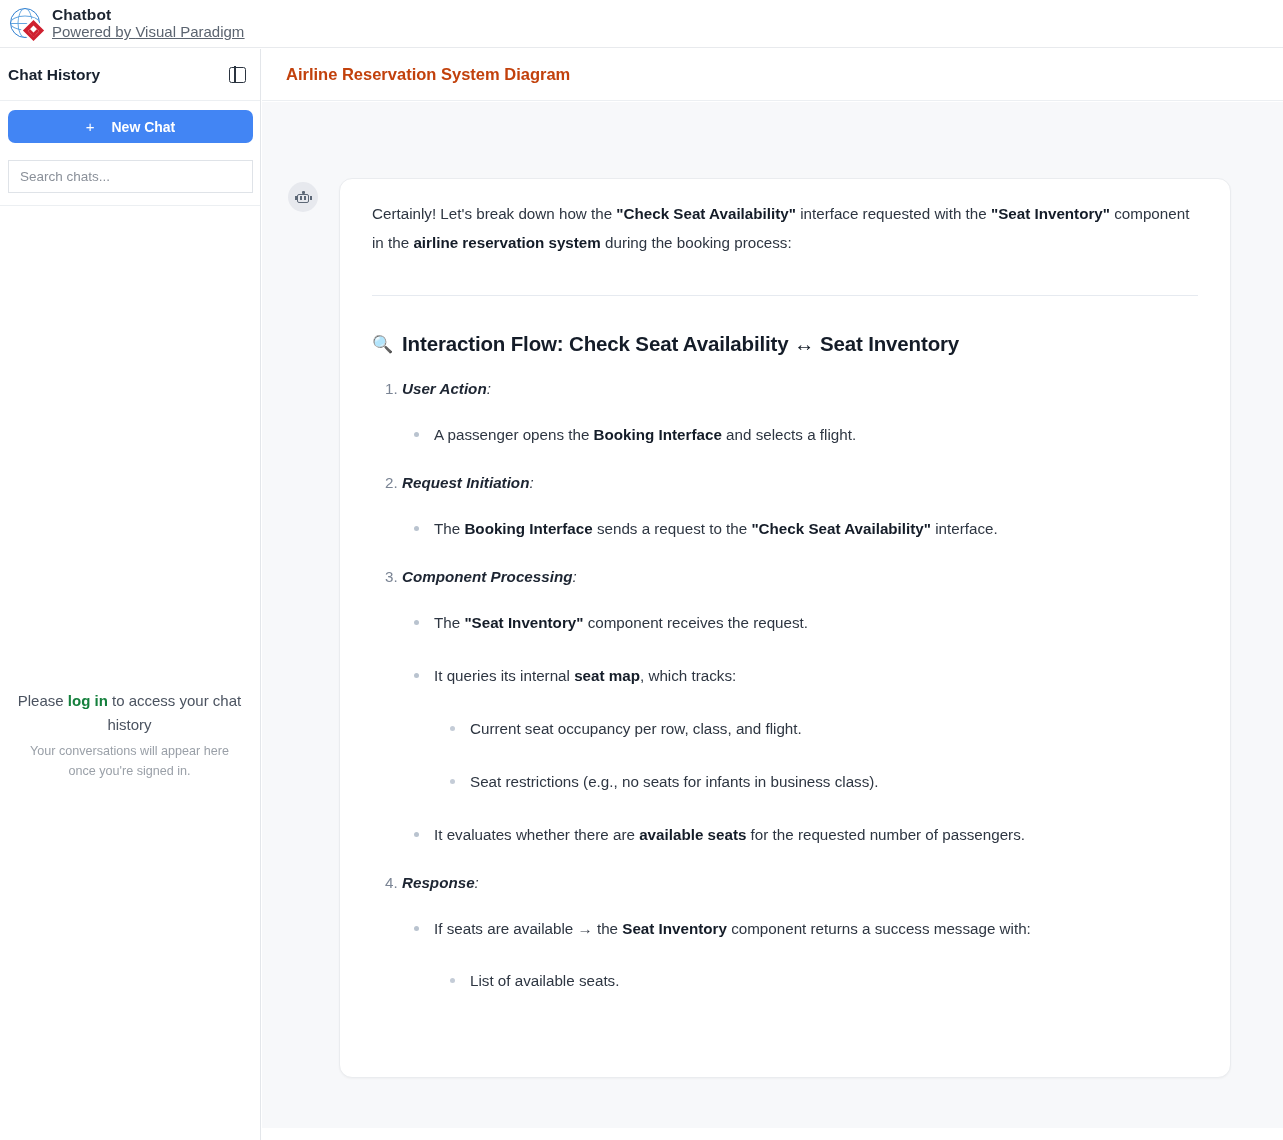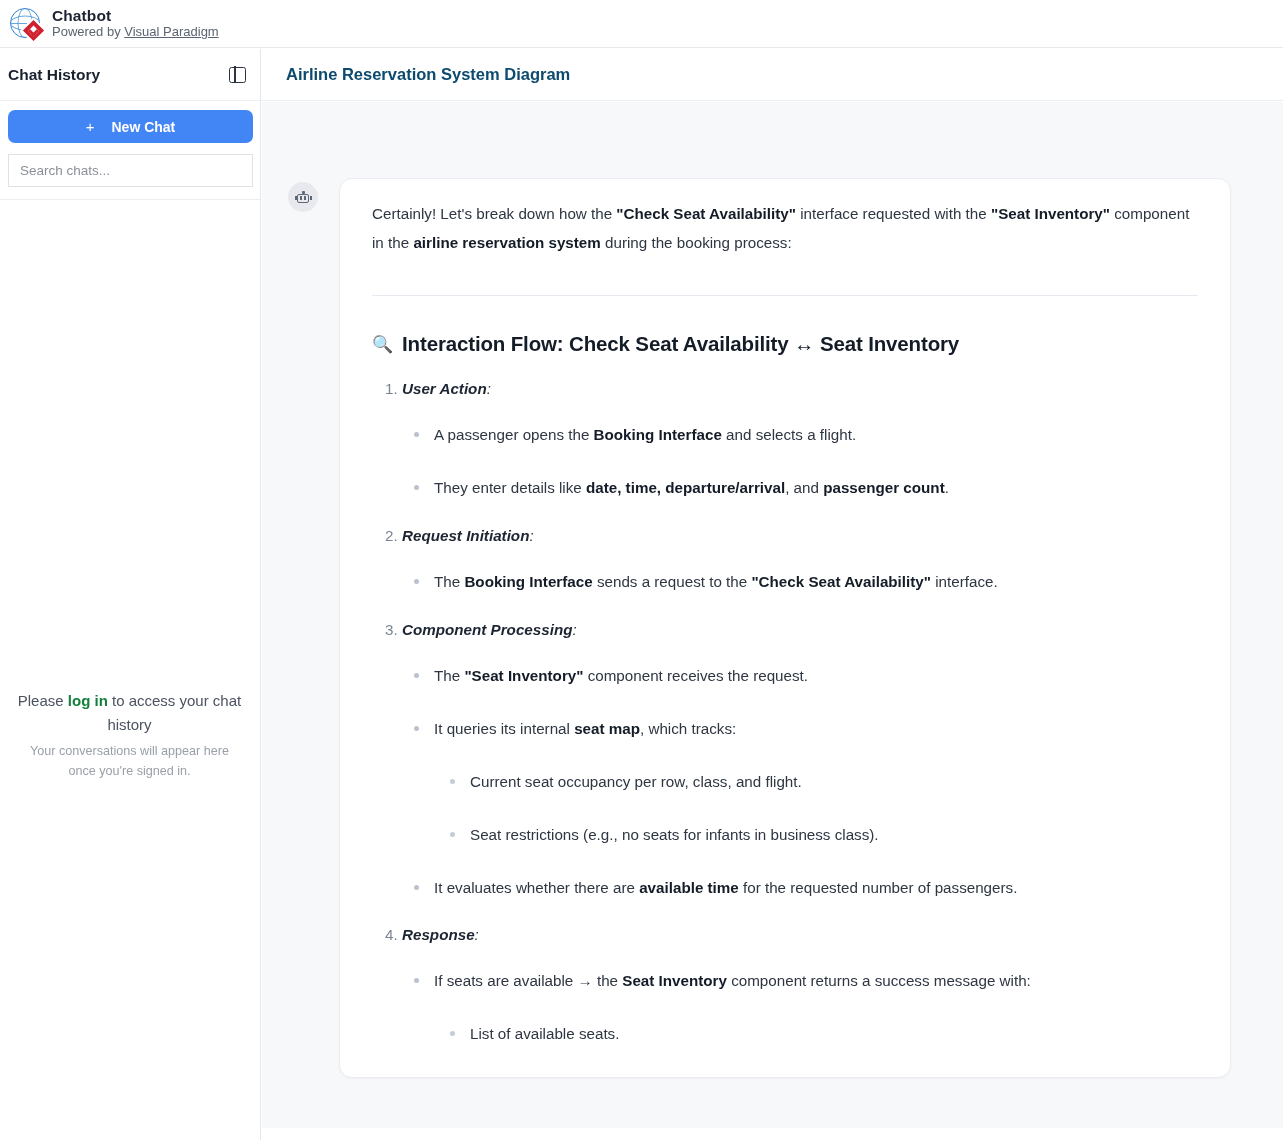--- a/index.html
+++ b/index.html
@@ -59,21 +59,21 @@
     background: #ffffff;
     border-right: 3px solid #cf2030;
     border-bottom: 3px solid #cf2030;
   }
   .brand-text { line-height: 1.12; }
   .brand-title {
     font-size: 15.5px; font-weight: bold; color: #1c2430;
     letter-spacing: .1px;
   }
   .brand-sub {
-    font-size: 13px; color: #5b6470; margin-top: 1px;
+    font-size: 15px; color: #5b6470; margin-top: 1px; text-decoration: underline;
   }
   .brand-sub a {
     color: #5b6470; text-decoration: underline;
   }
 
   
   .sidebar {
     position: absolute; top: 49px; left: 0;
     width: 261px; height: 1091px;
     background: #ffffff;
@@ -108,21 +108,21 @@
     width: 245px; height: 33px;
     background: #4285f4;
     border: none; border-radius: 7px;
     color: #ffffff; font-size: 14px; font-weight: bold;
     font-family: "Liberation Sans", sans-serif;
     cursor: pointer;
   }
   .plus-icon { font-size: 15px; font-weight: normal; line-height: 1; }
   .search-input {
     width: 245px; height: 33px;
-    margin-top: 11px;
+    margin-top: 17px;
     border: 1px solid #dfe3e8; border-radius: 0;
     padding: 0 11px;
     font-size: 13.5px; color: #3d4450;
     font-family: "Liberation Sans", sans-serif;
     background: #ffffff; outline: none;
   }
   .search-input::placeholder { color: #8a9099; }
 
   .sb-empty {
     position: absolute; left: 0; right: 1px;
@@ -148,21 +148,21 @@
     background: #ffffff;
   }
   .main-head {
     height: 52px;
     display: flex; align-items: center;
     padding-left: 24px;
     border-bottom: 1px solid #eceff2;
     background: #ffffff;
   }
   .main-title {
-    font-size: 16.5px; font-weight: bold; color: #0c4a6e;
+    font-size: 16.5px; font-weight: bold; color: #c2410c;
   }
   .chat-scroll {
     position: absolute; top: 53px; left: 0;
     width: 1021px; height: 1026px;
     background: #f7f8fa;
     overflow: hidden;
   }
   .msg-row {
     display: flex; align-items: flex-start;
     padding: 76px 52px 0 26px;
@@ -317,32 +317,31 @@
         <hr>
 
         <h2 class="flow-h">
           <span class="mag-icon">🔍</span>
           <span>Interaction Flow: Check Seat Availability ↔ Seat Inventory</span>
         </h2>
 
         <ol class="steps" id="steps-list">
             <li><span class="step-label">User Action<span class="plain">:</span></span><ul class="sub">
                 <li><span>A passenger opens the </span><b>Booking Interface</b><span> and selects a flight.</span></li>
-                <li><span>They enter details like </span><b>date, time, departure/arrival</b><span>, and </span><b>passenger count</b><span>.</span></li>
               </ul></li>
             <li><span class="step-label">Request Initiation<span class="plain">:</span></span><ul class="sub">
                 <li><span>The </span><b>Booking Interface</b><span> sends a request to the </span><b>"Check Seat Availability"</b><span> interface.</span></li>
               </ul></li>
             <li><span class="step-label">Component Processing<span class="plain">:</span></span><ul class="sub">
                 <li><span>The </span><b>"Seat Inventory"</b><span> component receives the request.</span></li>
                 <li><span>It queries its internal </span><b>seat map</b><span>, which tracks:</span><ul class="sub">
                     <li><span>Current seat occupancy per row, class, and flight.</span></li>
                     <li><span>Seat restrictions (e.g., no seats for infants in business class).</span></li>
                   </ul></li>
-                <li><span>It evaluates whether there are </span><b>available time</b><span> for the requested number of passengers.</span></li>
+                <li><span>It evaluates whether there are </span><b>available seats</b><span> for the requested number of passengers.</span></li>
               </ul></li>
             <li><span class="step-label">Response<span class="plain">:</span></span><ul class="sub">
                 <li><span>If seats are available → the </span><b>Seat Inventory</b><span> component returns a success message with:</span><ul class="sub">
                     <li><span>List of available seats.</span></li>
                   </ul></li>
               </ul></li>
           </ol>
       </div>
     </div>
   </div>

